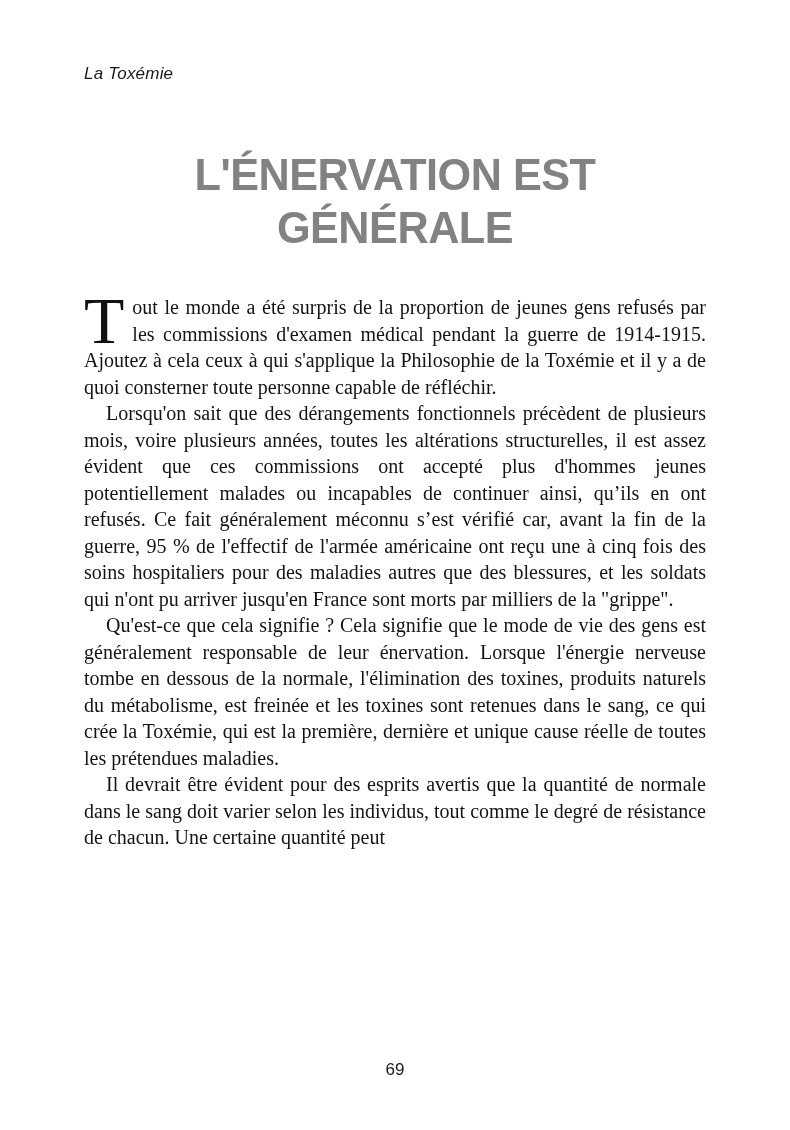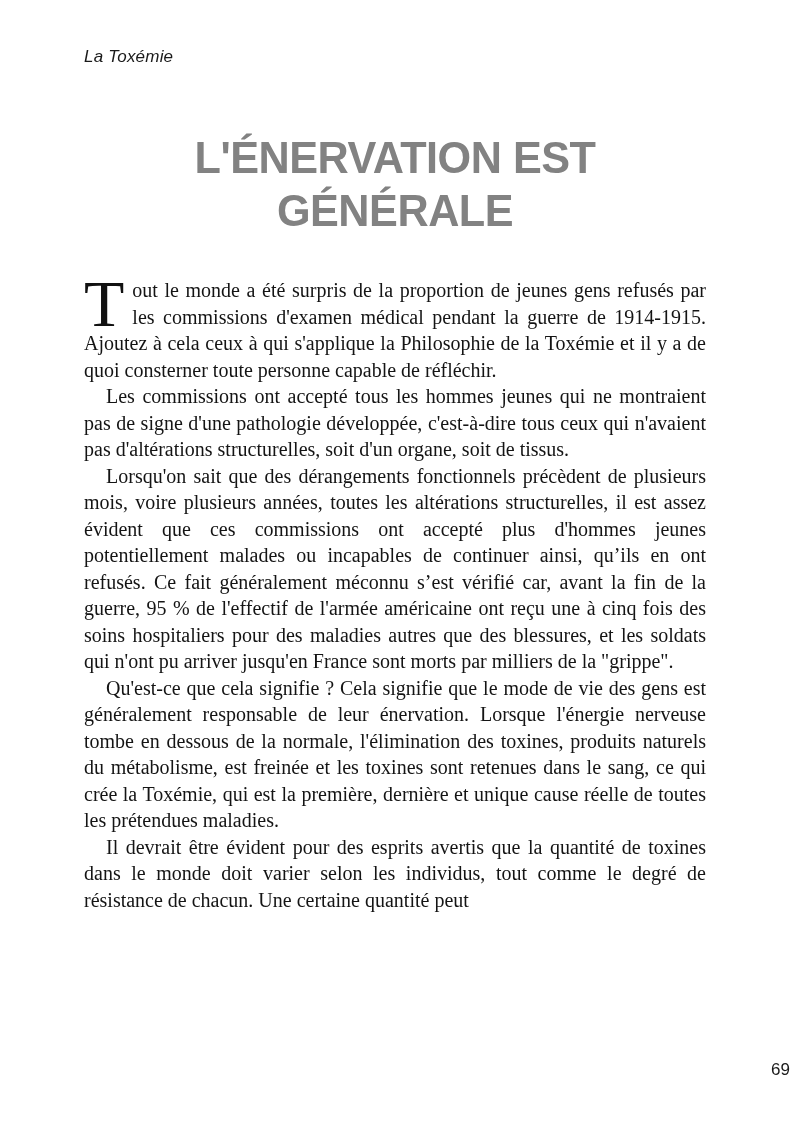--- a/index.html
+++ b/index.html
@@ -16,21 +16,21 @@
     color: #141414;
   }
   .page {
     position: absolute;
     inset: 0;
     padding: 0 84px;
     box-sizing: border-box;
     background: #ffffff;
   }
   .running-header {
-    margin-top: 47px;
+    margin-top: 64px;
     font-family: "Liberation Sans", sans-serif;
     font-style: italic;
     font-size: 17px;
     line-height: 20px;
     color: #1a1a1a;
     letter-spacing: 0.2px;
   }
   .chapter-title {
     margin-top: 64px;
     text-align: center;
@@ -63,44 +63,43 @@
     line-height: 50px;
     padding: 2px 8px 0 0;
     font-family: "Liberation Serif", serif;
     color: #111111;
   }
   .page-number {
     position: absolute;
     bottom: 50px;
     left: 0;
     right: 0;
-    text-align: right;
+    text-align: center;
     font-family: "Liberation Sans", sans-serif;
     font-size: 17px;
     color: #1a1a1a;
   }
 </style>
 </head>
 <body>
 
 <div class="page">
 
   <div class="running-header">La Toxémie</div>
 
   <h1 class="chapter-title">L'ÉNERVATION EST GÉNÉRALE</h1>
 
   <div class="body-text">
 
     <p><span class="dropcap">T</span><span>out le monde a été surpris de la proportion de jeunes gens refusés par les commissions d'examen médical pendant la guerre de 1914-1915. Ajoutez à cela ceux à qui s'applique la Philosophie de la Toxémie et il y a de quoi consterner toute personne capable de réfléchir.</span></p>
 
-    <p class="indented">Les commissions ont accepté tous les hommes jeunes qui ne montraient pas de signe d'une pathologie développée, c'est-à-dire tous ceux qui n'avaient pas d'altérations structurelles, soit d'un organe, soit de tissus.</p>
 
     <p class="indented">Lorsqu'on sait que des dérangements fonctionnels précèdent de plusieurs mois, voire plusieurs années, toutes les altérations structurelles, il est assez évident que ces commissions ont accepté plus d'hommes jeunes potentiellement malades ou incapables de continuer ainsi, qu’ils en ont refusés. Ce fait généralement méconnu s’est vérifié car, avant la fin de la guerre, 95 % de l'effectif de l'armée américaine ont reçu une à cinq fois des soins hospitaliers pour des maladies autres que des blessures, et les soldats qui n'ont pu arriver jusqu'en France sont morts par milliers de la "grippe".</p>
 
     <p class="indented">Qu'est-ce que cela signifie ? Cela signifie que le mode de vie des gens est généralement responsable de leur énervation. Lorsque l'énergie nerveuse tombe en dessous de la normale, l'élimination des toxines, produits naturels du métabolisme, est freinée et les toxines sont retenues dans le sang, ce qui crée la Toxémie, qui est la première, dernière et unique cause réelle de toutes les prétendues maladies.</p>
 
-    <p class="indented">Il devrait être évident pour des esprits avertis que la quantité de toxines dans le monde doit varier selon les individus, tout comme le degré de résistance de chacun. Une certaine quantité peut</p>
+    <p class="indented">Il devrait être évident pour des esprits avertis que la quantité de normale dans le sang doit varier selon les individus, tout comme le degré de résistance de chacun. Une certaine quantité peut</p>
 
   </div>
 
   <div class="page-number">69</div>
 
 </div>
 
 </body></html>

